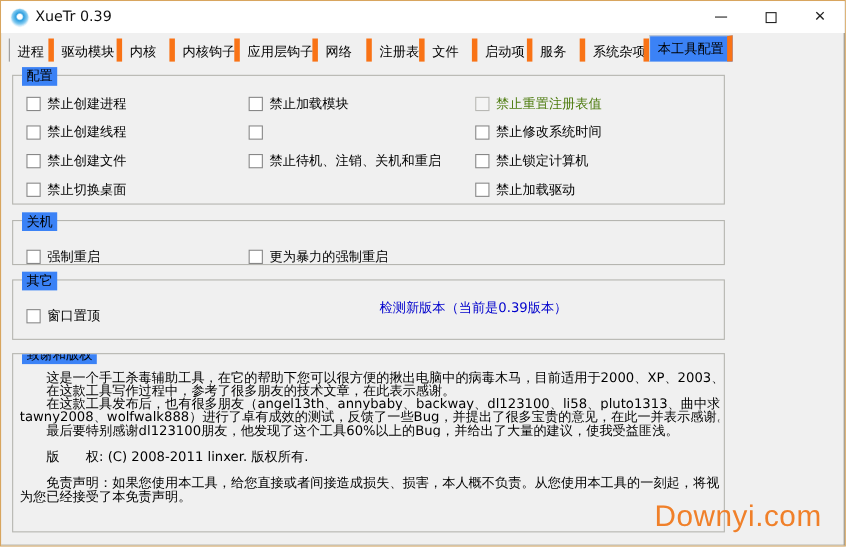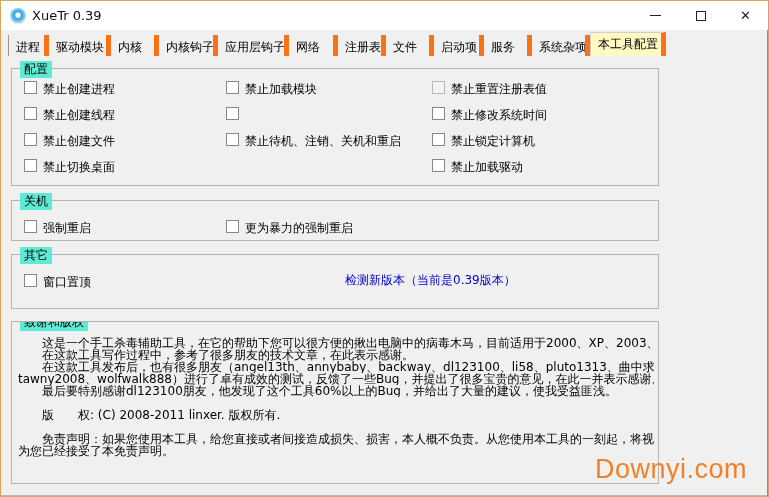--- a/index.html
+++ b/index.html
@@ -34,51 +34,51 @@
   .tabbar {
     position: absolute; top: 31px; left: 2px; right: 2px; height: 24px;
     display: flex; align-items: flex-end; padding-left: 5px;
   }
   .tab {
     height: 21px; padding: 4px 0 0 7px; font-size: 12px; color: #000;
     border-right: 5px solid #f97316; white-space: nowrap; overflow: hidden;
   }
   .tab:first-child { border-left: 1px solid #989898; }
   .tab.active {
-    height: 24px; padding-top: 3px; background: #fef9c3;
+    height: 24px; padding-top: 3px; background: #3b82f6;
     border-top: 1px solid #cfcfcf; border-left: 1px solid #cfcfcf;
   }
 
   
   .groupbox {
     position: absolute; left: 10px; width: 648px;
     border: 1px solid #b5b5b0; background: #f0f0f0;
   }
   .groupbox .gb-title {
     position: absolute; top: -8px; left: 8px; padding: 0 4px;
-    background: #5eead4; font-size: 12px; color: #000;
+    background: #3b82f6; font-size: 12px; color: #000;
   }
   #gb-config   { top: 67px;  height: 118px; }
   #gb-shutdown { top: 199px; height: 41px; }
   #gb-other    { top: 253px; height: 55px; text-decoration: underline; }
   #gb-credits  { top: 320px; height: 163px; overflow: hidden; }
 
   .col { position: absolute; top: 12px; }
   .col-1 { left: 12px; }
   .col-2 { left: 214px; }
   .col-3 { left: 420px; }
 
-  .cb-row { display: flex; height: 26px; cursor: default; }
+  .cb-row { display: flex; align-items: center; height: 26px; cursor: default; }
   .cb-box {
     width: 13px; height: 13px; background: #ffffff;
     border: 1px solid #878787; flex: 0 0 13px;
   }
   .cb-label { margin-left: 6px; font-size: 12px; white-space: nowrap; }
   .cb-row.disabled .cb-box { border-color: #b8b8b4; background: #f4f4f4; }
-  .cb-row.disabled .cb-label { color: #000000; }
+  .cb-row.disabled .cb-label { color: #4d7c0f; }
 
   .single-row { padding-top: 7px; }
 
   .update-link {
     position: absolute; top: 17px; left: 333px;
     color: #0000cc; font-size: 12px; white-space: nowrap; cursor: pointer;
   }
 
   
   .about-text { position: absolute; top: 15px; left: 6px; right: 4px; }

